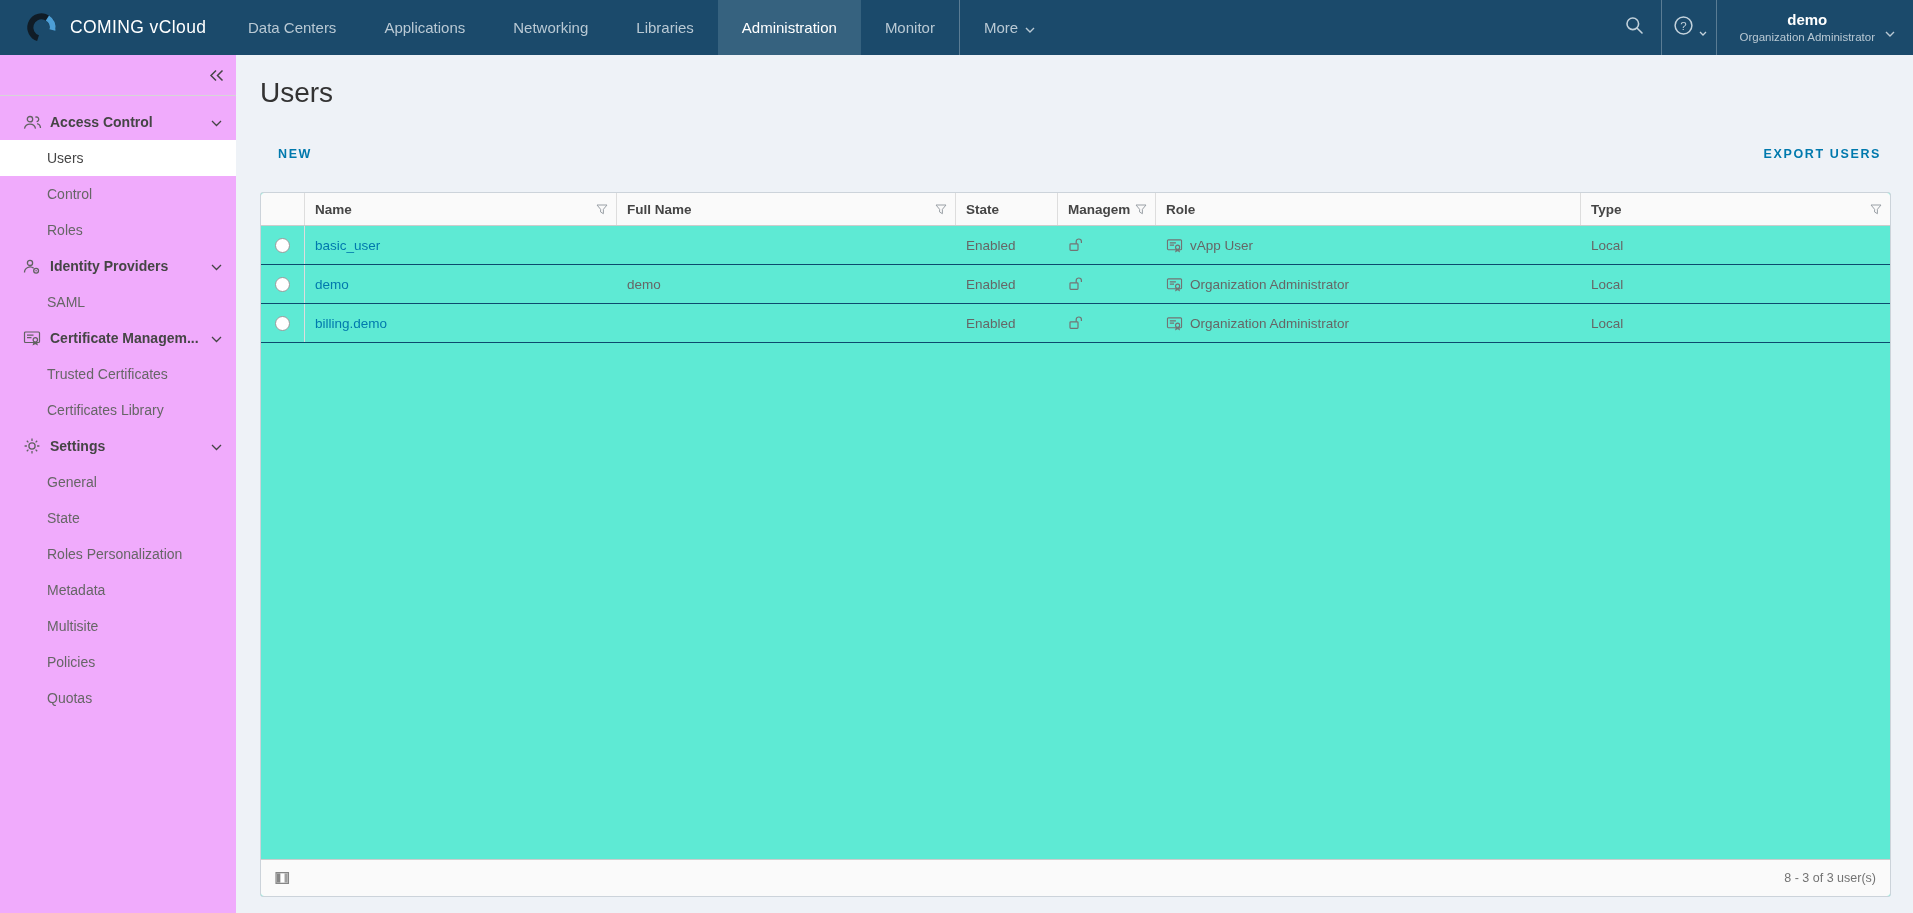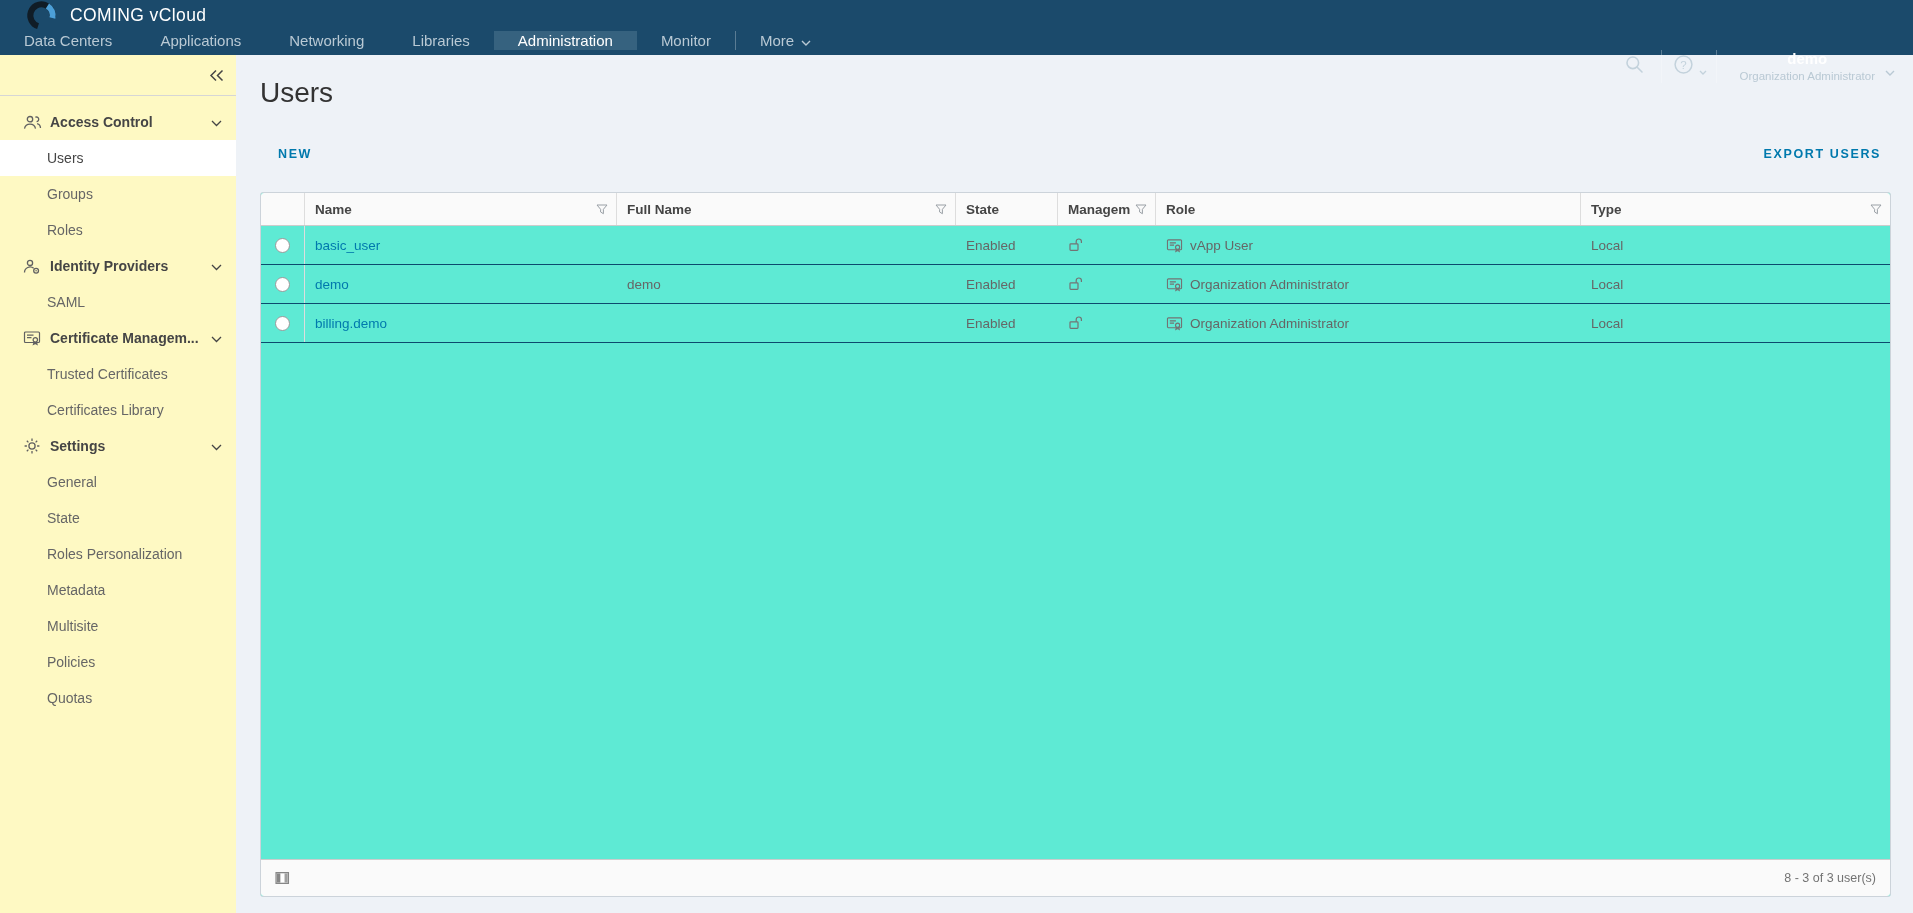--- a/index.html
+++ b/index.html
@@ -1,20 +1,20 @@
 <!DOCTYPE html>
 <html><head>
 <meta charset="utf-8">
 <style>
   * { box-sizing: border-box; margin: 0; padding: 0; }
   html,body { width:1913px; height:913px; overflow:hidden; }
   body { font-family:"Liberation Sans", sans-serif; background:#eef2f7; }
 
   
-  .app-header { height:55px; background:#1b4a6b; display:flex; align-items:stretch;flex-direction:column; }
+  .app-header { height:55px; background:#1b4a6b; display:flex; align-items:stretch; }
   .brand { display:flex; align-items:center; padding-left:26px; width:224px; flex:0 0 auto; }
   .brand-logo { margin-right:13px; display:flex; align-items:center; }
   .brand-title { color:#ffffff; font-size:17.5px; letter-spacing:.4px; white-space:nowrap; }
   .top-nav { display:flex; align-items:stretch;text-align:right; }
   .nav-item { display:flex; align-items:center; padding:0 24px; font-size:15px; color:#b9c9d4; cursor:pointer; white-space:nowrap; }
   .nav-item.active { background:#36627f; color:#ffffff; }
   .nav-item .more-caret { margin-left:7px; margin-top:2px; }
   .hdr-divider { width:1px; background:rgba(255,255,255,.28); margin:0; }
   .header-right { margin-left:auto; display:flex; align-items:stretch; }
   .icon-btn { width:54px; display:flex; align-items:center; justify-content:center; cursor:pointer; }
@@ -23,21 +23,21 @@
   .user-menu { display:flex; align-items:center; padding:0 18px 0 22px; cursor:pointer; }
   .user-text { text-align:center; line-height:1.25; }
   .user-name { color:#ffffff; font-size:15px; font-weight:bold; }
   .user-role { color:#b9c9d4; font-size:11.5px; }
   .user-caret { margin-left:10px; margin-top:10px; }
 
   
   .layout { display:flex; height:858px; }
 
   
-  .sidebar { width:236px; flex:0 0 auto; background:#fef9c3; }
+  .sidebar { width:236px; flex:0 0 auto; background:#f0abfc; }
   .collapse-row { height:40px; display:flex; align-items:center; justify-content:flex-end; padding-right:12px; }
   .collapse-btn { cursor:pointer; display:flex; }
   .sidebar-divider { height:1px; background:#d6d6d6; }
   .sidebar-gap { height:8px; }
   .side-group-header { height:36px; display:flex; align-items:center; padding:0 14px 0 22px; color:#454545; font-weight:bold; font-size:14px; cursor:pointer; }
   .side-group-header .g-icon { width:20px; display:flex; justify-content:center; margin-right:8px; flex:0 0 auto; }
   .side-group-header .g-label { flex:1; white-space:nowrap; overflow:hidden; }
   .side-item { height:36px; display:flex; align-items:center; padding-left:47px; color:#666666; font-size:14px; cursor:pointer; }
   .side-item.selected { background:#ffffff; color:#454545; }
 
@@ -178,21 +178,21 @@
       <span>
         <svg width="11" height="7" viewBox="0 0 11 7" fill="none" stroke="#454545" stroke-width="1.3">
             <polyline points="1,1 5.5,5.5 10,1"></polyline>
           </svg>
       </span>
     </div>
     <div class="side-item selected">
         <span>Users</span>
       </div>
     <div class="side-item">
-        <span>Groups</span>
+        <span>Control</span>
       </div>
     <div class="side-item">
         <span>Roles</span>
       </div>
 
     <div class="side-group-header">
       <span class="g-icon">
         <svg width="18" height="17" viewBox="0 0 18 17" fill="none" stroke="#616161" stroke-width="1.3">
           <circle cx="7" cy="4.9" r="2.6"></circle>
           <path d="M1.5 14.6a5.6 5.6 0 0 1 9.2-4.3"></path>

